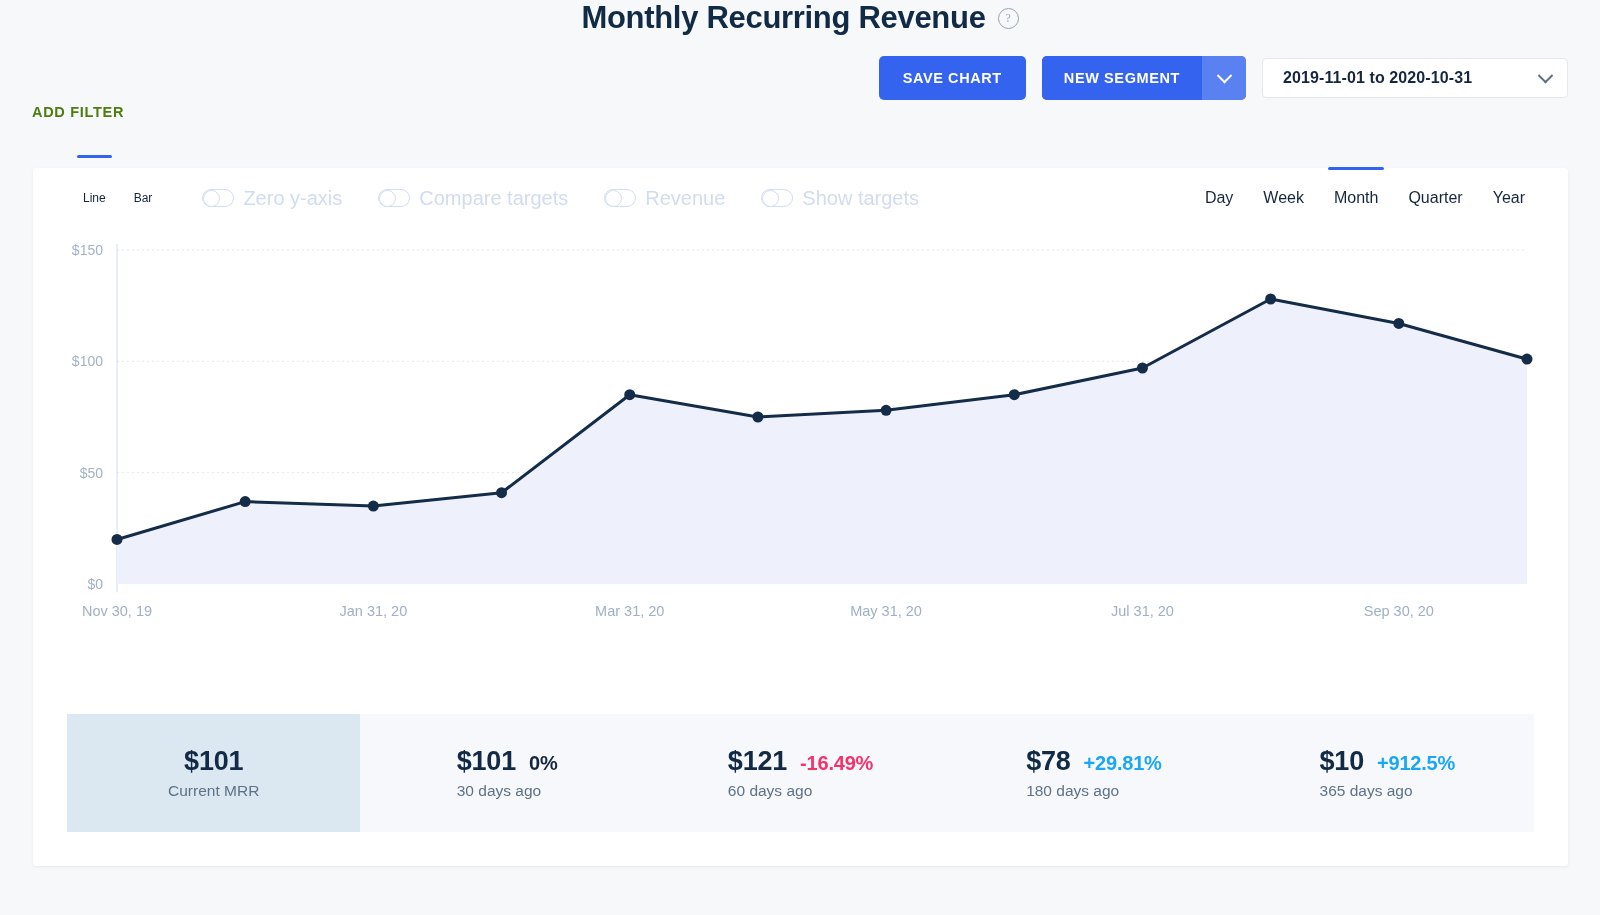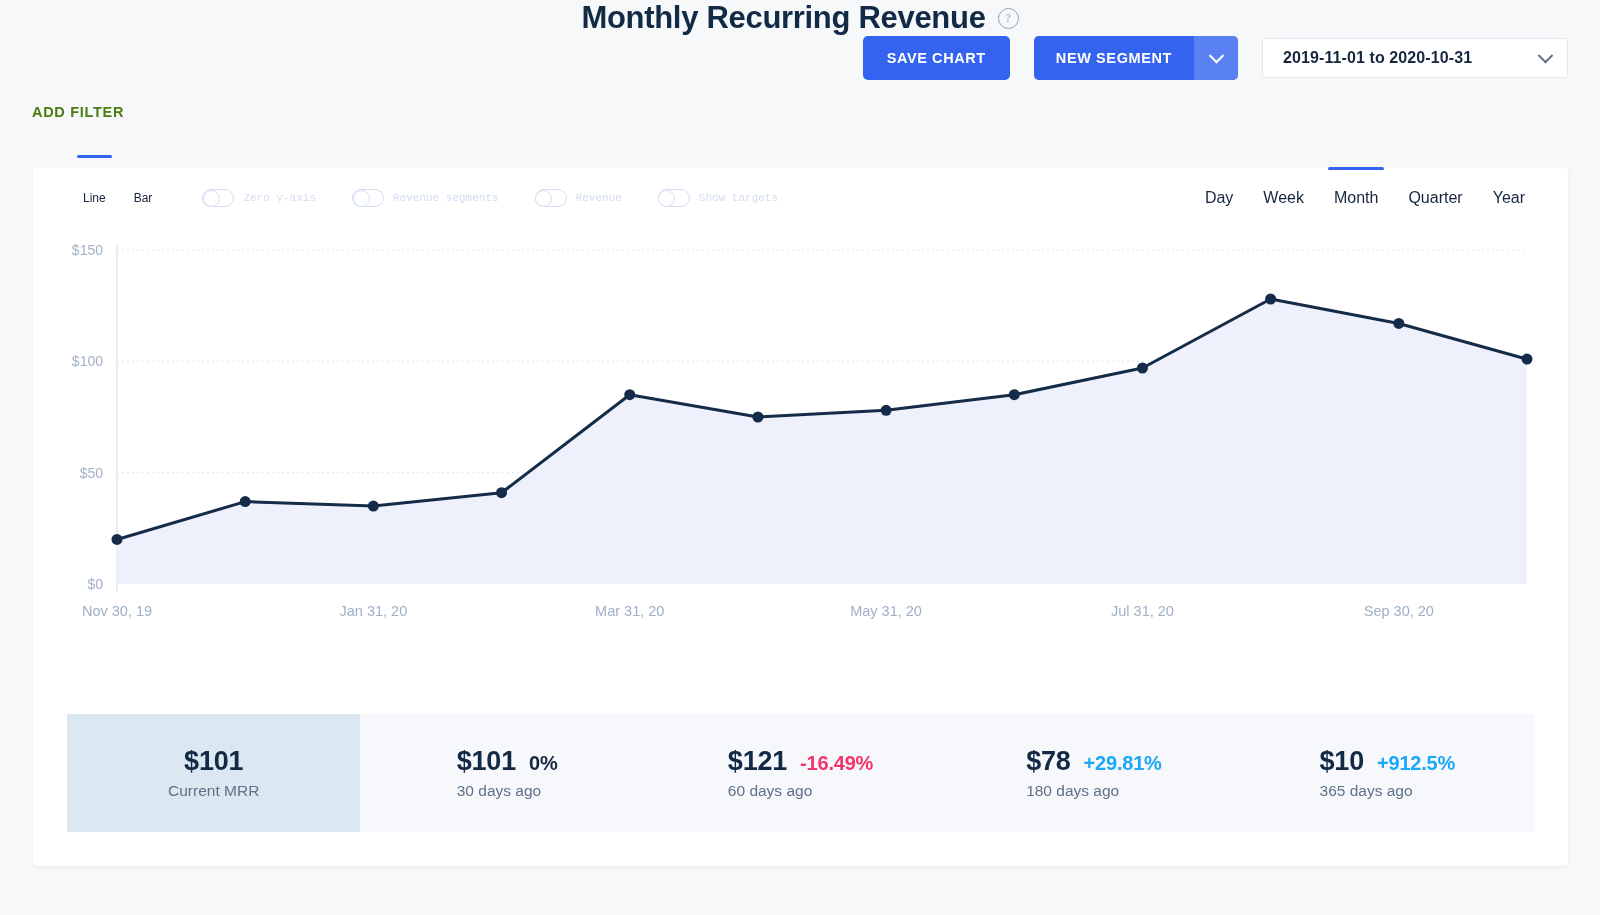--- a/index.html
+++ b/index.html
@@ -55,21 +55,22 @@
     line-height: 18px;
     text-align: center;
     display: inline-block;
     font-family: "Liberation Serif", serif;
     cursor: pointer;
   }
   .header-actions {
     margin-left: auto;
     display: flex;
     align-items: center;
-    gap: 24px;
+    gap: 16px;
+    margin-top: 20px;
   }
   .btn {
     border: none;
     border-radius: 5px;
     font-family: "Liberation Sans", sans-serif;
     font-size: 14.5px;
     font-weight: bold;
     letter-spacing: 0.6px;
     cursor: pointer;
   }
@@ -218,24 +219,23 @@
     left: -0.5px;
     top: -0.5px;
     width: 17px;
     height: 17px;
     border-radius: 50%;
     border: 1.6px solid #d3ddf2;
     box-sizing: border-box;
     background: #fff;
   }
   .toggle-label {
-    font-size: 11px;
+    font-size: 20px;
     color: #d2dcf0;
     white-space: nowrap;
-    font-family: Liberation Mono, monospace;
   }
   .tool-right {
     margin-left: auto;
     display: flex;
     align-items: center;
   }
   .gran {
     font-size: 16px;
     color: #16263f;
     padding: 0 15px;
@@ -368,21 +368,21 @@
       <div class="tool-left">
         <div class="chart-type active">Line</div>
         <div class="chart-type">Bar</div>
 
         <div class="toggle-item">
           <span class="toggle"></span>
           <span class="toggle-label">Zero y-axis</span>
         </div>
         <div class="toggle-item">
           <span class="toggle"></span>
-          <span class="toggle-label">Revenue segments</span>
+          <span class="toggle-label">Compare targets</span>
         </div>
         <div class="toggle-item">
           <span class="toggle"></span>
           <span class="toggle-label">Revenue</span>
         </div>
         <div class="toggle-item">
           <span class="toggle"></span>
           <span class="toggle-label">Show targets</span>
         </div>
       </div>

